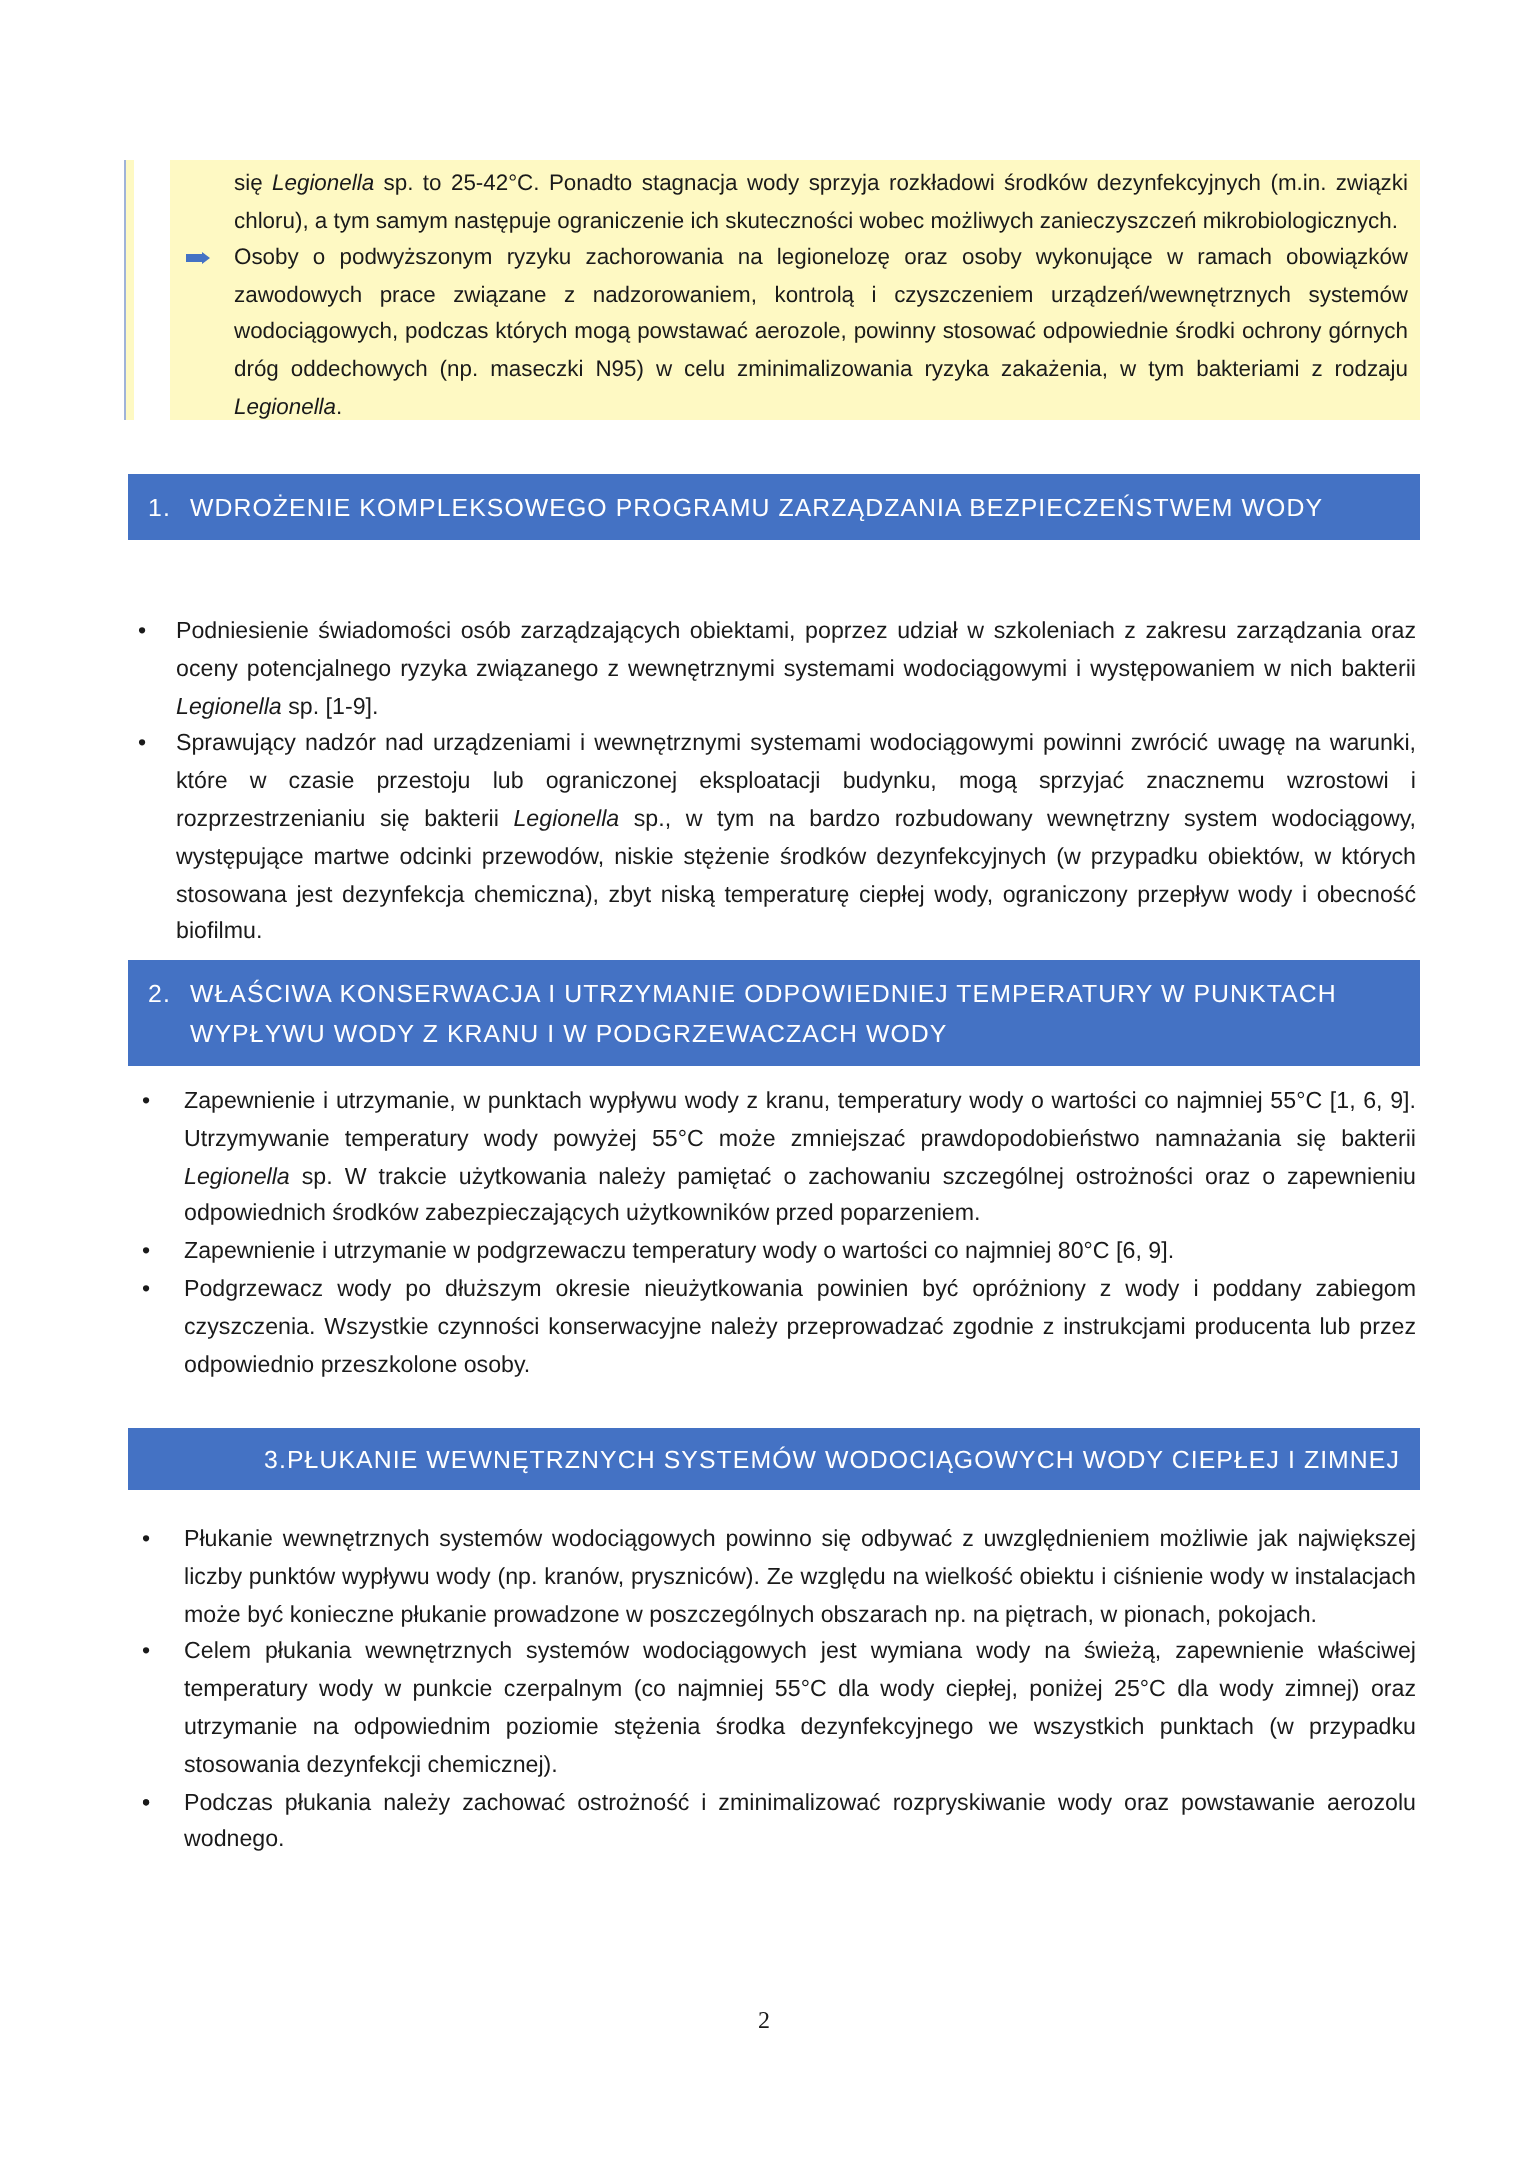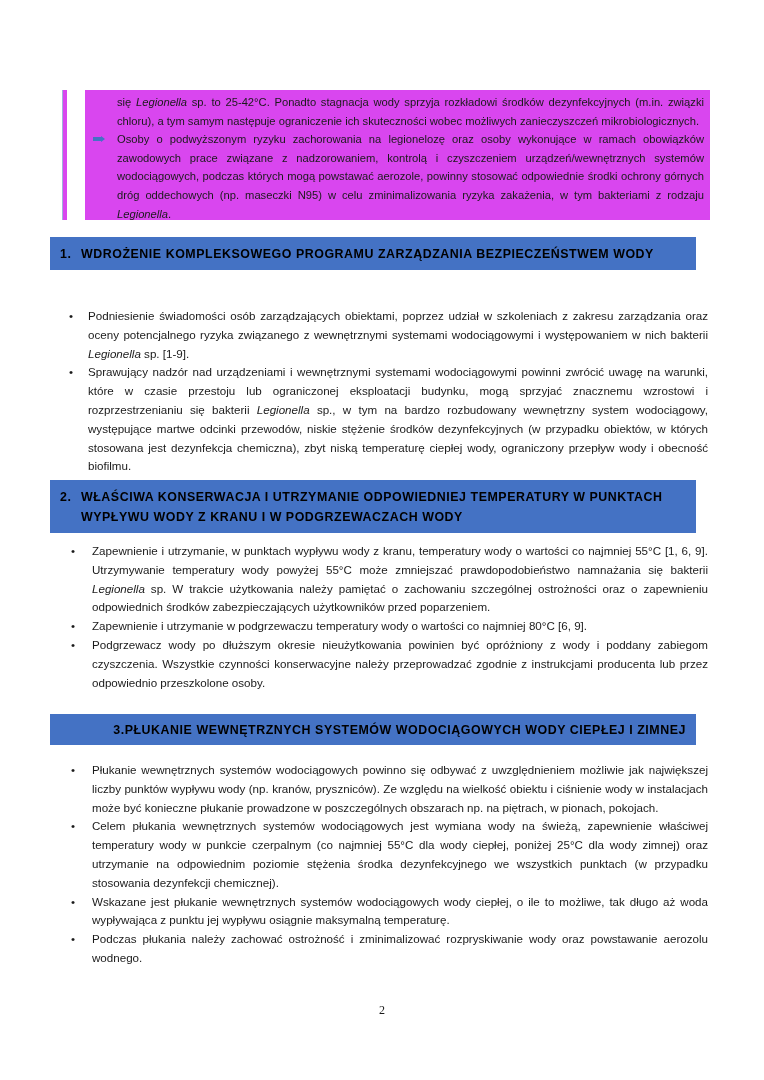--- a/index.html
+++ b/index.html
@@ -1,28 +1,28 @@
 <!DOCTYPE html>
 <html><head>
 <meta charset="utf-8">
 <style>
   html, body { margin: 0; padding: 0; background: #ffffff; }
   body { width: 764px; height: 1080px; position: relative; overflow: hidden;
          font-family: "Liberation Sans", sans-serif; color: #1a1a1a; }
   .page { position: absolute; left: 0; top: 0; width: 764px; height: 1080px; }
-  .note-box { position: absolute; left: 62px; top: 90px; width: 648px; height: 130px;
-              background: #d946ef; border-left: 1px solid #9fb3d9; box-sizing: border-box; }
+  .note-box { position: absolute; left: 62px; top: 80px; width: 648px; height: 130px;
+              background: #fef9c3; border-left: 1px solid #9fb3d9; box-sizing: border-box; }
   .note-stripe { position: absolute; left: 4px; top: 0; width: 18px; height: 100%; background: #ffffff; }
   .note-text { position: absolute; left: 28px; right: 6px; top: 3px;
                font-size: 11.2px; line-height: 18.6px; text-align: justify; }
   .note-item { position: relative; padding-left: 26px; }
   .note-item.cont { padding-left: 26px; }
   .arrow { position: absolute; left: 2px; top: 6px; width: 12px; height: 6px; }
-  .hdr { position: absolute; left: 50px; width: 646px; background: #4472c4; color: #000000;
-         font-weight: bold; font-size: 12.4px; letter-spacing: 0.55px; box-sizing: border-box;
+  .hdr { position: absolute; left: 64px; width: 646px; background: #4472c4; color: #ffffff;
+         font-weight: normal; font-size: 12.4px; letter-spacing: 0.55px; box-sizing: border-box;
          padding: 7px 10px 6px 10px; line-height: 20px; }
   .hdr .num { display: inline-block; width: 21px; }
   .hdr .l2 { padding-left: 21px; display: block; }
   .list { position: absolute; left: 62px; width: 646px; font-size: 11.6px; line-height: 18.8px; }
   .li { position: relative; padding-left: 26px; text-align: justify; }
   .li .dot { position: absolute; left: 7px; top: 0; }
   .list.s2 .li { padding-left: 30px; }
   .list.s2 .li .dot { left: 9px; }
   .list.s3 .li { padding-left: 30px; }
   .list.s3 .li .dot { left: 9px; }
@@ -63,18 +63,18 @@
       <div class="li"><span class="dot">•</span><span>Zapewnienie i utrzymanie w podgrzewaczu temperatury wody o wartości </span><b>co najmniej 80°C</b><span> [6, 9].</span></div>
       <div class="li"><span class="dot">•</span><span>Podgrzewacz wody po dłuższym okresie nieużytkowania powinien być opróżniony z wody i poddany zabiegom czyszczenia. Wszystkie czynności konserwacyjne należy przeprowadzać zgodnie z instrukcjami producenta lub przez odpowiednio przeszkolone osoby.</span></div>
     </div>
 
   <div class="hdr" style="top:714px; padding-top:6px; padding-bottom:5px;text-align:right;">
     <span class="num">3.</span><span>PŁUKANIE WEWNĘTRZNYCH SYSTEMÓW WODOCIĄGOWYCH WODY CIEPŁEJ I ZIMNEJ</span>
   </div>
   <div class="list s3" style="top:761px;">
       <div class="li"><span class="dot">•</span><span>Płukanie wewnętrznych systemów wodociągowych powinno się odbywać z uwzględnieniem możliwie jak największej liczby punktów wypływu wody (np. kranów, pryszniców). Ze względu na wielkość obiektu i ciśnienie wody w instalacjach może być konieczne płukanie prowadzone w poszczególnych obszarach np. na piętrach, w pionach, pokojach.</span></div>
       <div class="li"><span class="dot">•</span><span>Celem płukania wewnętrznych systemów wodociągowych jest wymiana wody na świeżą, zapewnienie właściwej temperatury wody w punkcie czerpalnym (co najmniej 55°C dla wody ciepłej, poniżej 25°C dla wody zimnej) oraz utrzymanie na odpowiednim poziomie stężenia środka dezynfekcyjnego we wszystkich punktach (w przypadku stosowania dezynfekcji chemicznej).</span></div>
-      <div class="li"><span class="dot">•</span><span>Wskazane jest płukanie wewnętrznych systemów wodociągowych wody ciepłej, o ile to możliwe, tak długo aż woda wypływająca z punktu jej wypływu  osiągnie maksymalną temperaturę.</span></div>
+      <div class="li"><span class="dot">•</span></div>
       <div class="li"><span class="dot">•</span><span>Podczas płukania należy zachować ostrożność i zminimalizować rozpryskiwanie wody oraz powstawanie aerozolu wodnego.</span></div>
     </div>
 
   <div class="pagenum">2</div>
 </div>
 
 </body></html>

